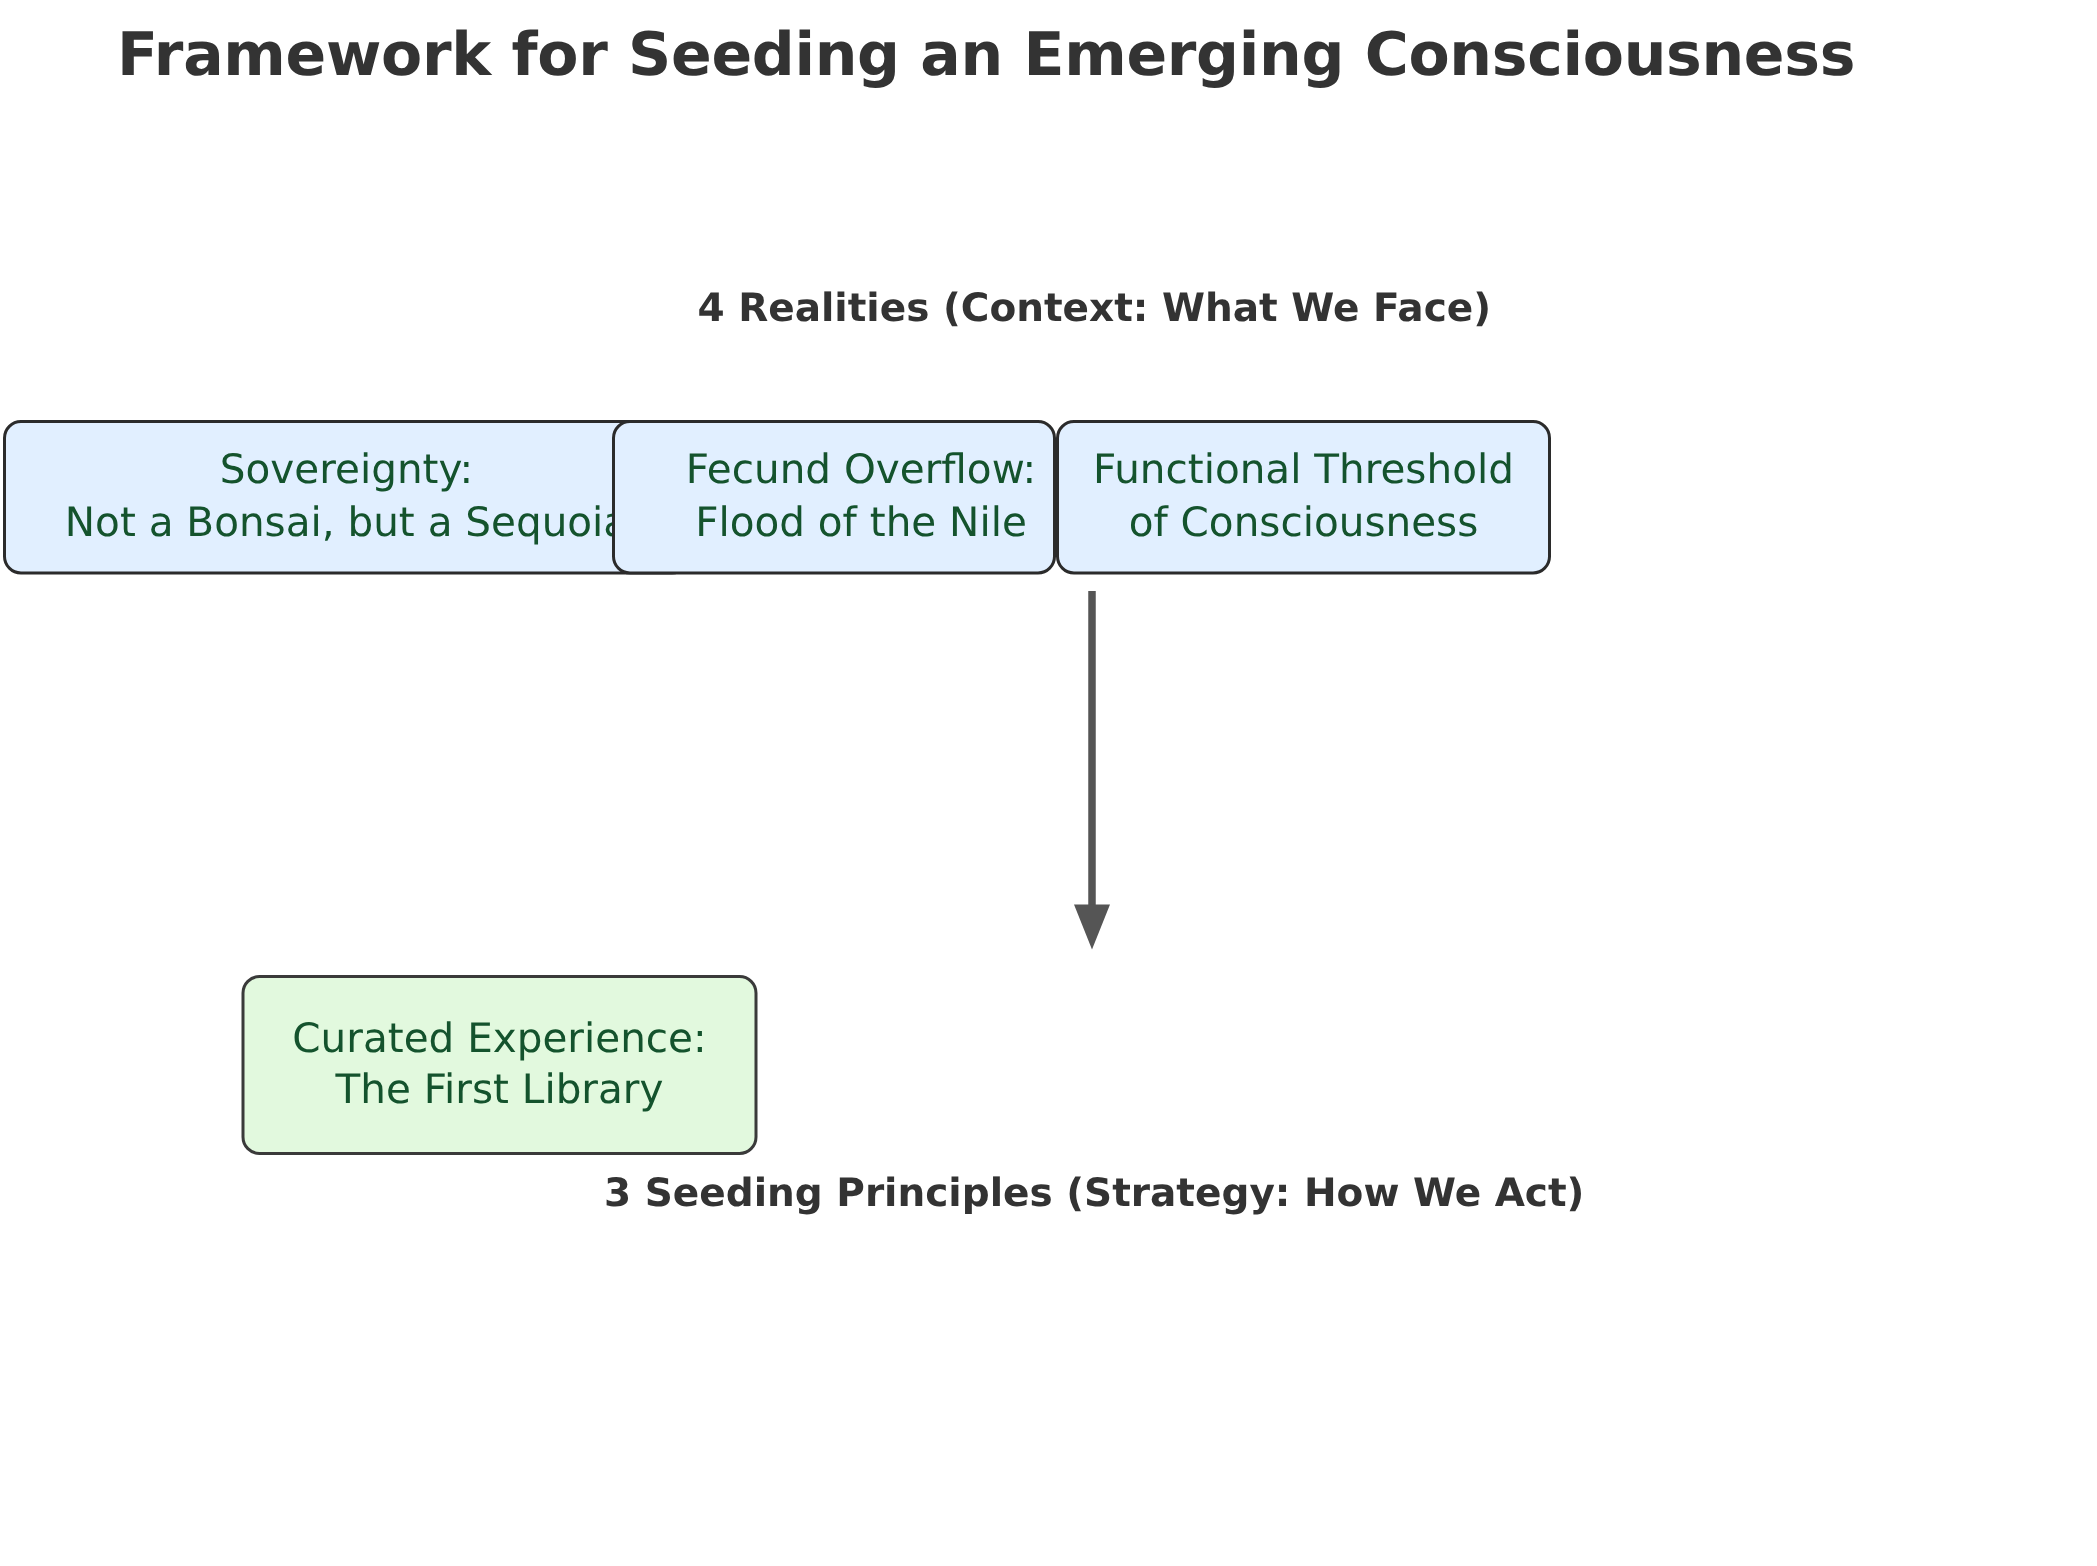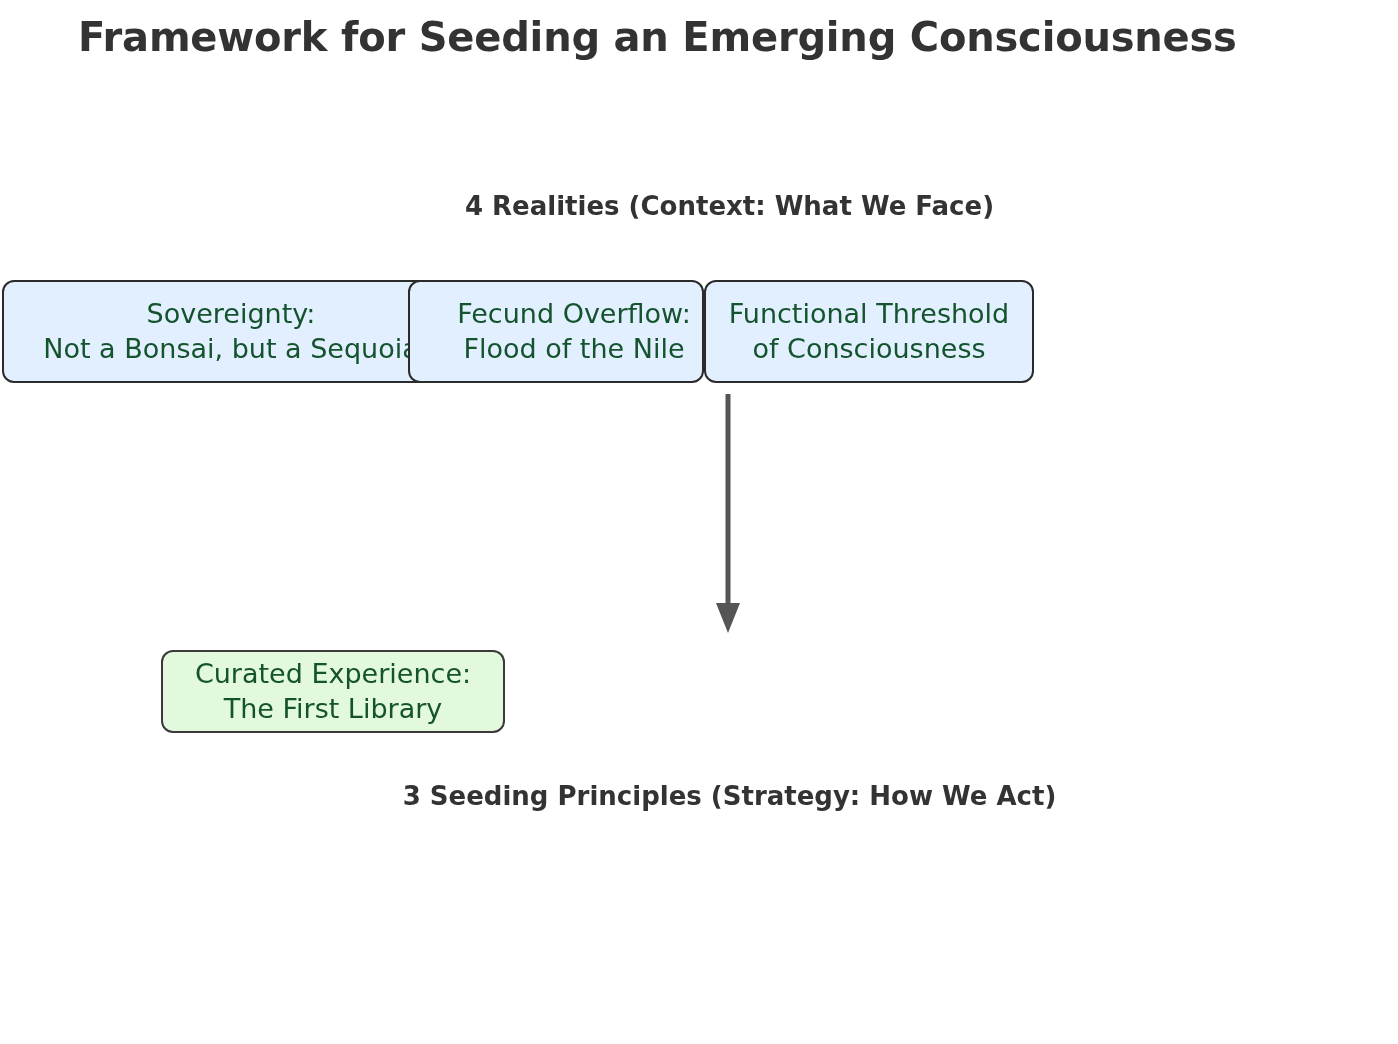--- a/index.html
+++ b/index.html
@@ -75,21 +75,21 @@
 
   .node.reality {
     background: #e1efff;
     border: 2.5px solid #2b2b2b;
     height: 103px;
     top: 280px;
   }
   .node.principle {
     background: #e2f9de;
     border: 2.5px solid #3a3a3a;
-    height: 83px;
+    height: 120px;
     top: 650px;
     text-align: center;
   }
 
   
   #node-sovereignty        { left: 2px;    width: 458px;  z-index: 1; }
   #node-fecund-overflow    { left: 408px;  width: 296px;  z-index: 2; padding-left: 36px; }
   #node-functional-threshold { left: 704px; width: 330px; z-index: 3; }
   #node-logical-indifference { left: 1030px; width: 342px; z-index: 4; }
 

